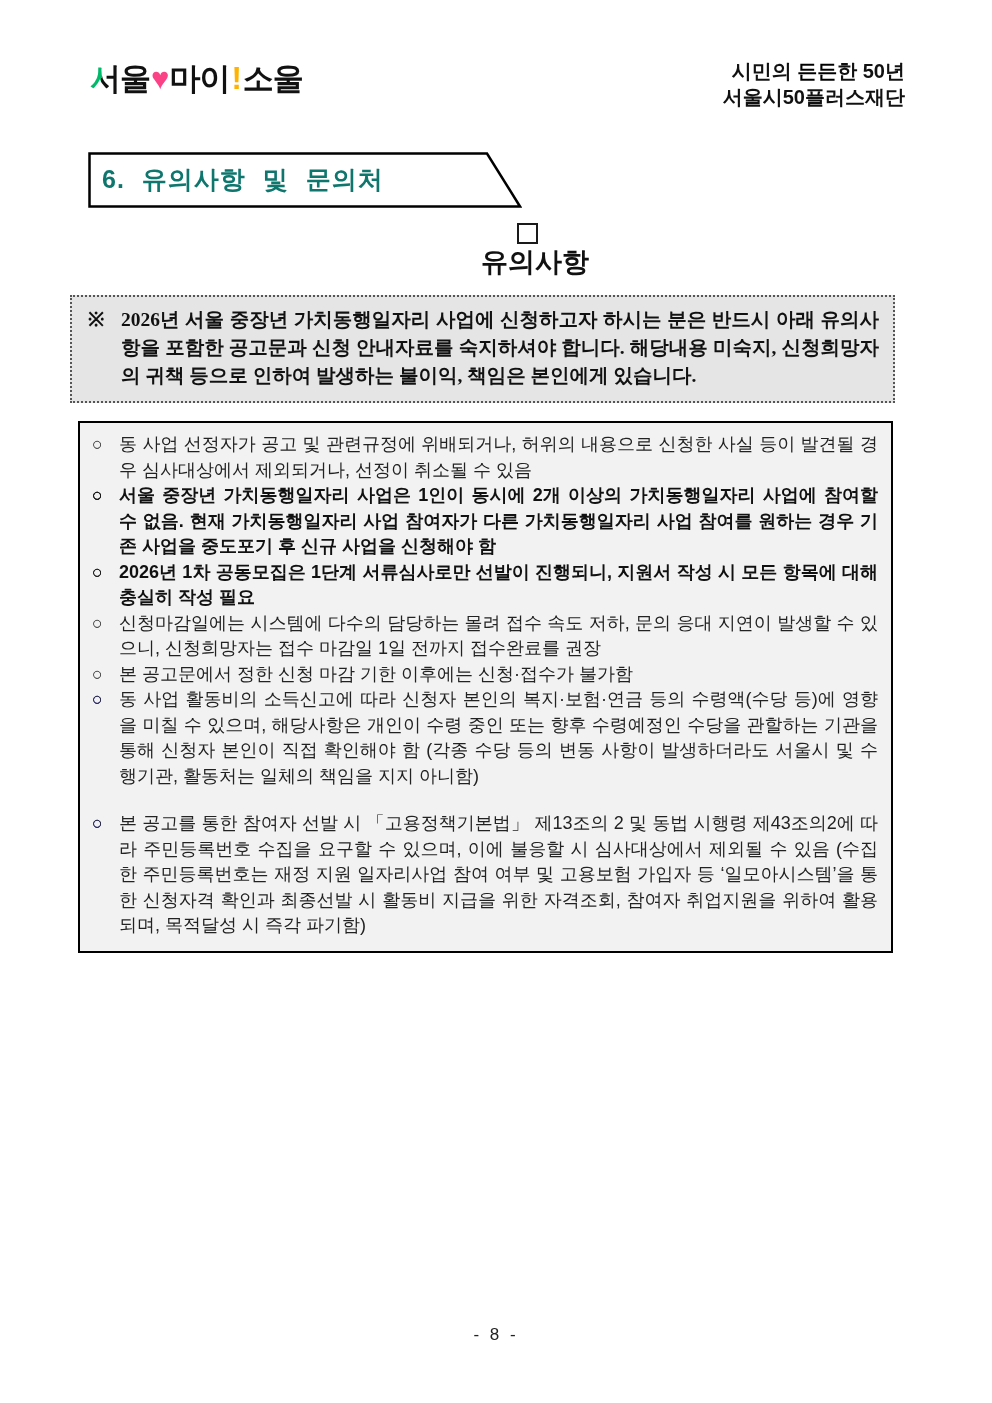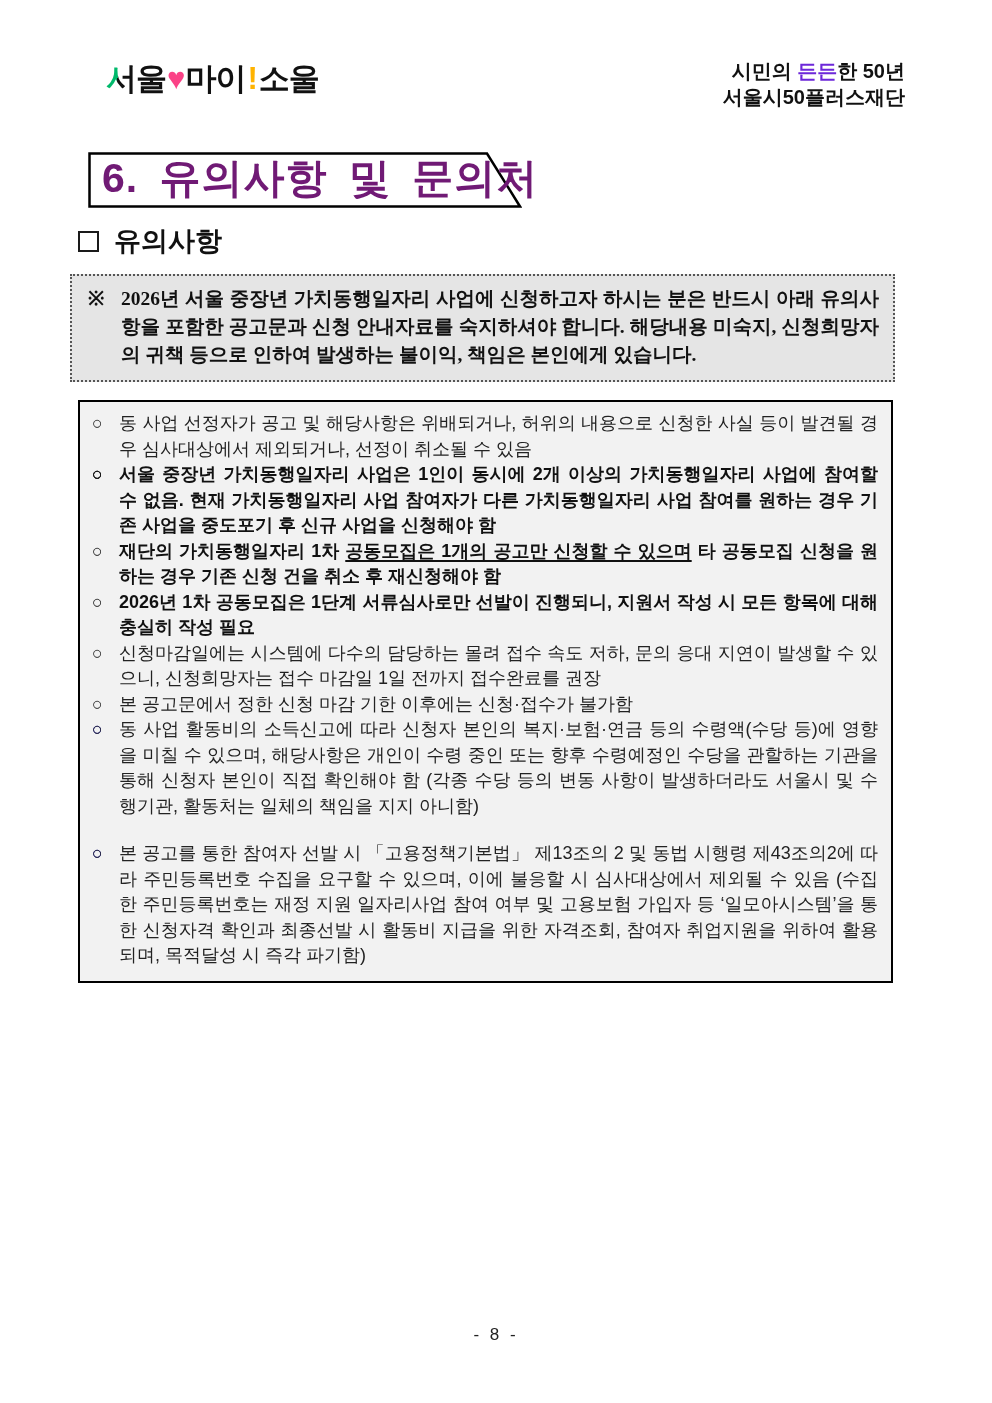--- a/index.html
+++ b/index.html
@@ -18,71 +18,71 @@
     justify-content: space-between;
     align-items: flex-start;
     padding: 58px 87px 0 90px;
   }
   .logo {
     font-size: 31px;
     font-weight: 900;
     letter-spacing: -1px;
     color: #111;
     white-space: nowrap;
-    margin-left: 16px;
   }
   .logo-heart { color: #fb4287; padding: 0 1px; }
   .logo-excl  { color: #ffb300; padding: 0 2px; font-weight: 900; }
   .logo-seo   { color: #111; }
   @supports ((-webkit-background-clip: text) or (background-clip: text)) {
     .logo-seo {
       background: linear-gradient(100deg, #00b96b 40%, #111 40%);
       -webkit-background-clip: text;
       background-clip: text;
       color: transparent;
     }
   }
   .slogan {
     text-align: right;
     font-size: 20px;
     font-weight: 800;
     line-height: 26px;
     color: #111;
     white-space: nowrap;
   }
-  .slogan-accent { color: #6d28d9; }
+  .slogan-accent { color: #000000; }
 
   
   .banner {
     position: relative;
     margin: 42px 0 0 88px;
     width: 434px;
     height: 56px;
   }
   .banner svg { position: absolute; left: 0; top: 0; }
   .banner-title {
     position: absolute;
     left: 14px; top: 50%;
     transform: translateY(-52%);
-    font-size: 41px;
+    font-size: 25px;
     font-weight: 800;
     letter-spacing: 1px;
     word-spacing: 9px;
-    color: #701a75;
+    color: #0f766e;
     white-space: nowrap;
   }
 
   
   .subheading {
     margin: 15px 0 0 78px;
     font-size: 27px;
     font-weight: 800;
     color: #111;
     display: flex;
     align-items: center;
+    flex-direction: column;
   }
   .checkbox-square {
     display: inline-block;
     width: 21px; height: 21px;
     border: 2.5px solid #1a1a1a;
     margin-right: 15px;
     background: #fff;
   }
 
   
@@ -165,35 +165,34 @@
   <div class="notice-inner">
     <span class="notice-marker">※</span>
     <span>2026년 서울 중장년 가치동행일자리 사업에 신청하고자 하시는 분은 반드시 아래 유의사항을 포함한 공고문과 신청 안내자료를 숙지하셔야 합니다. 해당내용 미숙지, 신청희망자의 귀책 등으로 인하여 발생하는 불이익, 책임은 본인에게 있습니다.</span>
   </div>
 </div>
 
 <div class="notes-box">
   <div>
       <div class="item style-normal">
     <span class="marker">○</span>
-    <span class="item-text"><span>동 사업 선정자가 공고 및 해당사항은 위배되거나, 허위의 내용으로 신청한 사실 등이 발견될 경우 심사대상에서 제외되거나, 선정이 취소될 수 있음</span></span>
+    <span class="item-text"><span>동 사업 선정자가 공고 및 관련규정에 위배되거나, 허위의 내용으로 신청한 사실 등이 발견될 경우 심사대상에서 제외되거나, 선정이 취소될 수 있음</span></span>
   </div>
       <div class="item style-normal">
     <span class="marker">○</span>
   </div>
       <div class="item style-normal">
     <span class="marker">○</span>
   </div>
       <div class="item style-bold">
     <span class="marker">○</span>
     <span class="item-text"><span>서울 중장년 가치동행일자리 사업은 1인이 동시에 2개 이상의 가치동행일자리 사업에 참여할 수 없음. 현재 가치동행일자리 사업 참여자가 다른 가치동행일자리 사업 참여를 원하는 경우 기존 사업을 중도포기 후 신규 사업을 신청해야 함</span></span>
   </div>
       <div class="item style-bold">
     <span class="marker">○</span>
-    <span class="item-text"><span>재단의 가치동행일자리 1차 </span><span class="u">공동모집은 1개의 공고만 신청할 수 있으며</span><span> 타 공동모집 신청을 원하는 경우 기존 신청 건을 취소 후 재신청해야 함</span></span>
   </div>
       <div class="item style-bold">
     <span class="marker">○</span>
     <span class="item-text"><span>2026년 1차 공동모집은 1단계 서류심사로만 선발이 진행되니, 지원서 작성 시 모든 항목에 대해 충실히 작성 필요</span></span>
   </div>
       <div class="item style-normal">
     <span class="marker">○</span>
     <span class="item-text"><span>신청마감일에는 시스템에 다수의 담당하는 몰려 접수 속도 저하, 문의 응대 지연이 발생할 수 있으니, 신청희망자는 접수 마감일 1일 전까지 접수완료를 권장</span></span>
   </div>
       <div class="item style-normal">

